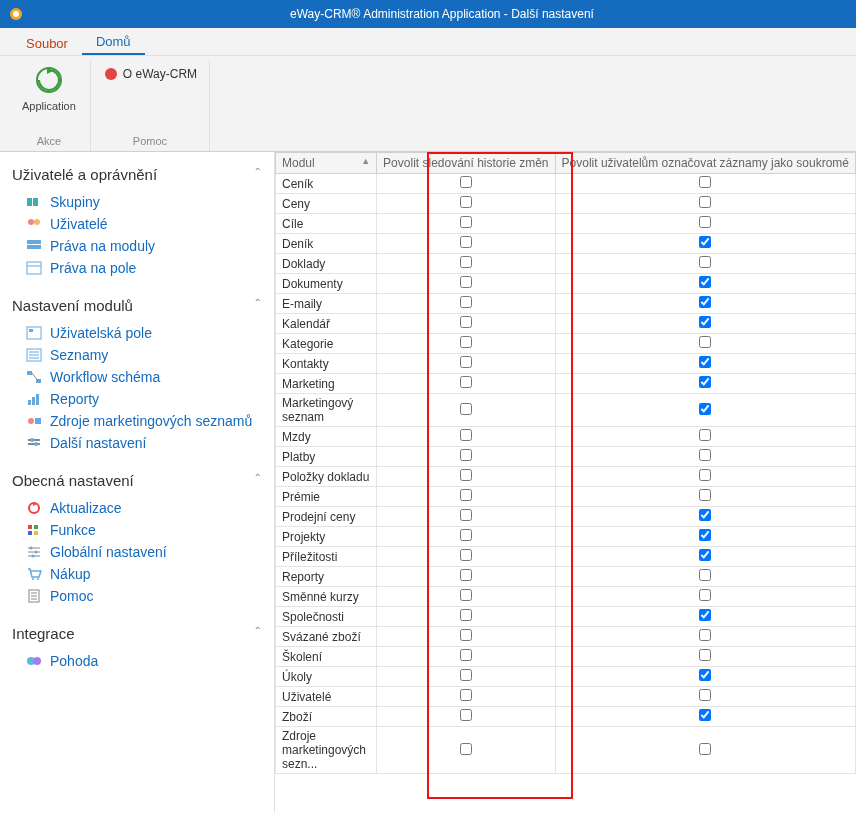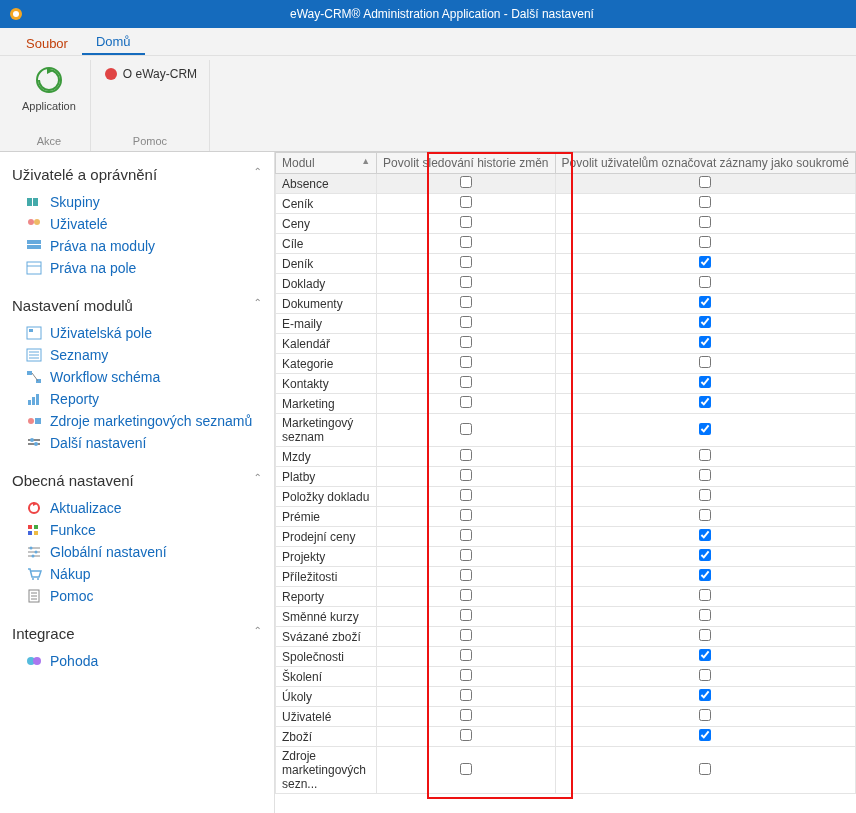--- a/index.html
+++ b/index.html
@@ -300,25 +300,20 @@
         <tr>
           <th style="width:152px">
             <span>Modul</span>
             <span class="sort">▲</span>
           </th>
           <th style="width:146px">Povolit sledování historie změn</th>
           <th>Povolit uživatelům označovat záznamy jako soukromé</th>
         </tr>
       </thead>
       <tbody id="tbody">
-          <tr class="first-row">
-            <td>Absence</td>
-            <td class="chk"><input type="checkbox" style=""></td>
-            <td class="chk"><input type="checkbox" style=""></td>
-          </tr>
           <tr>
             <td>Ceník</td>
             <td class="chk"><input type="checkbox" style=""></td>
             <td class="chk"><input type="checkbox" style=""></td>
           </tr>
           <tr>
             <td>Ceny</td>
             <td class="chk"><input type="checkbox" style=""></td>
             <td class="chk"><input type="checkbox" style=""></td>
           </tr>
@@ -411,28 +406,28 @@
             <td>Reporty</td>
             <td class="chk"><input type="checkbox" style=""></td>
             <td class="chk"><input type="checkbox" style=""></td>
           </tr>
           <tr>
             <td>Směnné kurzy</td>
             <td class="chk"><input type="checkbox" style=""></td>
             <td class="chk"><input type="checkbox" style=""></td>
           </tr>
           <tr>
+            <td>Společnosti</td>
+            <td class="chk"><input type="checkbox" style=""></td>
+            <td class="chk"><input type="checkbox" checked="" style=""></td>
+          </tr>
+          <tr>
             <td>Svázané zboží</td>
             <td class="chk"><input type="checkbox" style=""></td>
             <td class="chk"><input type="checkbox" style=""></td>
-          </tr>
-          <tr>
-            <td>Společnosti</td>
-            <td class="chk"><input type="checkbox" style=""></td>
-            <td class="chk"><input type="checkbox" checked="" style=""></td>
           </tr>
           <tr>
             <td>Školení</td>
             <td class="chk"><input type="checkbox" style=""></td>
             <td class="chk"><input type="checkbox" style=""></td>
           </tr>
           <tr>
             <td>Úkoly</td>
             <td class="chk"><input type="checkbox" style=""></td>
             <td class="chk"><input type="checkbox" checked="" style=""></td>

